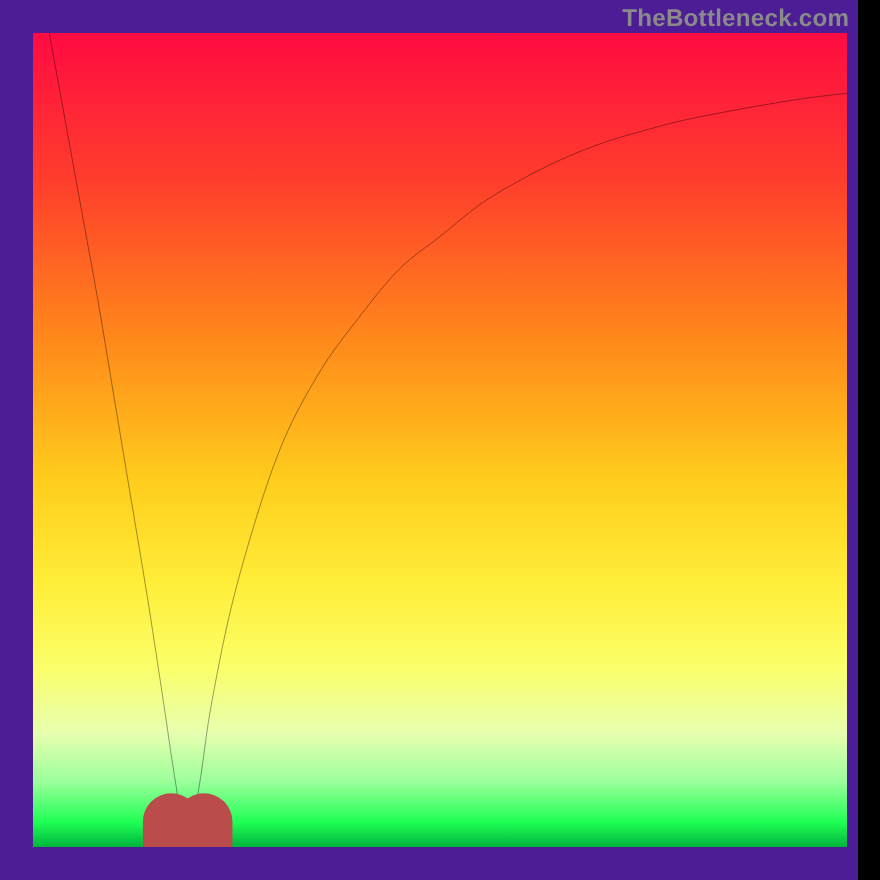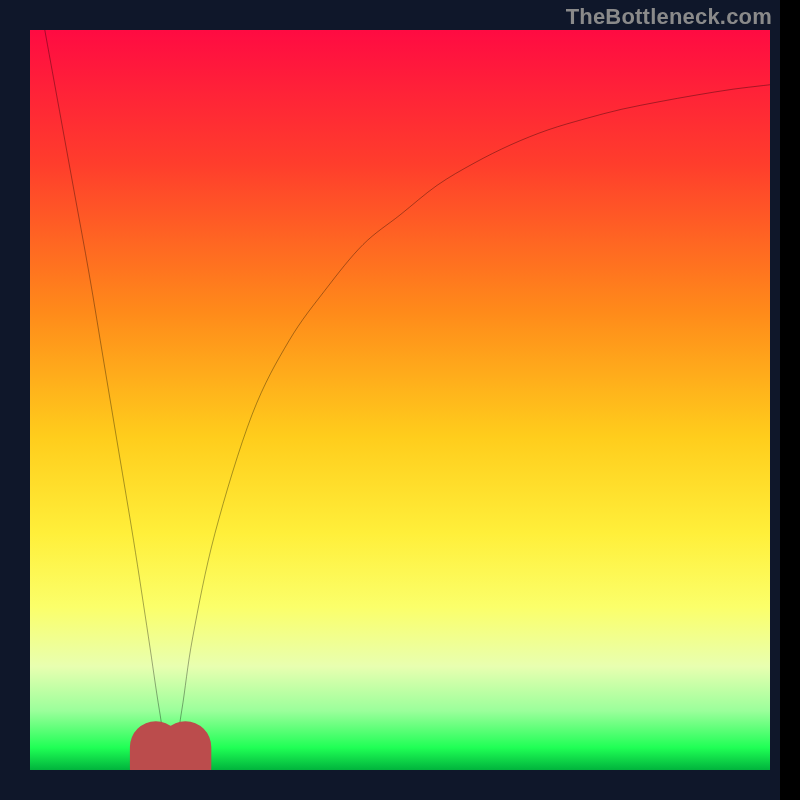--- a/index.html
+++ b/index.html
@@ -9,21 +9,21 @@
     height: 800px;
     background: #000;
     overflow: hidden;
   }
   .frame {
     position: absolute;
     left: 0;
     top: 0;
     width: 780px;
     height: 800px;
-    background: #0f172a;
+    background: #4c1d95;
   }
   .plot {
     position: absolute;
     left: 30px;
     top: 30px;
     width: 740px;
     height: 740px;
     background: linear-gradient(to bottom,
       #ff0b42 0%,
       #ff3d2c 18%,

